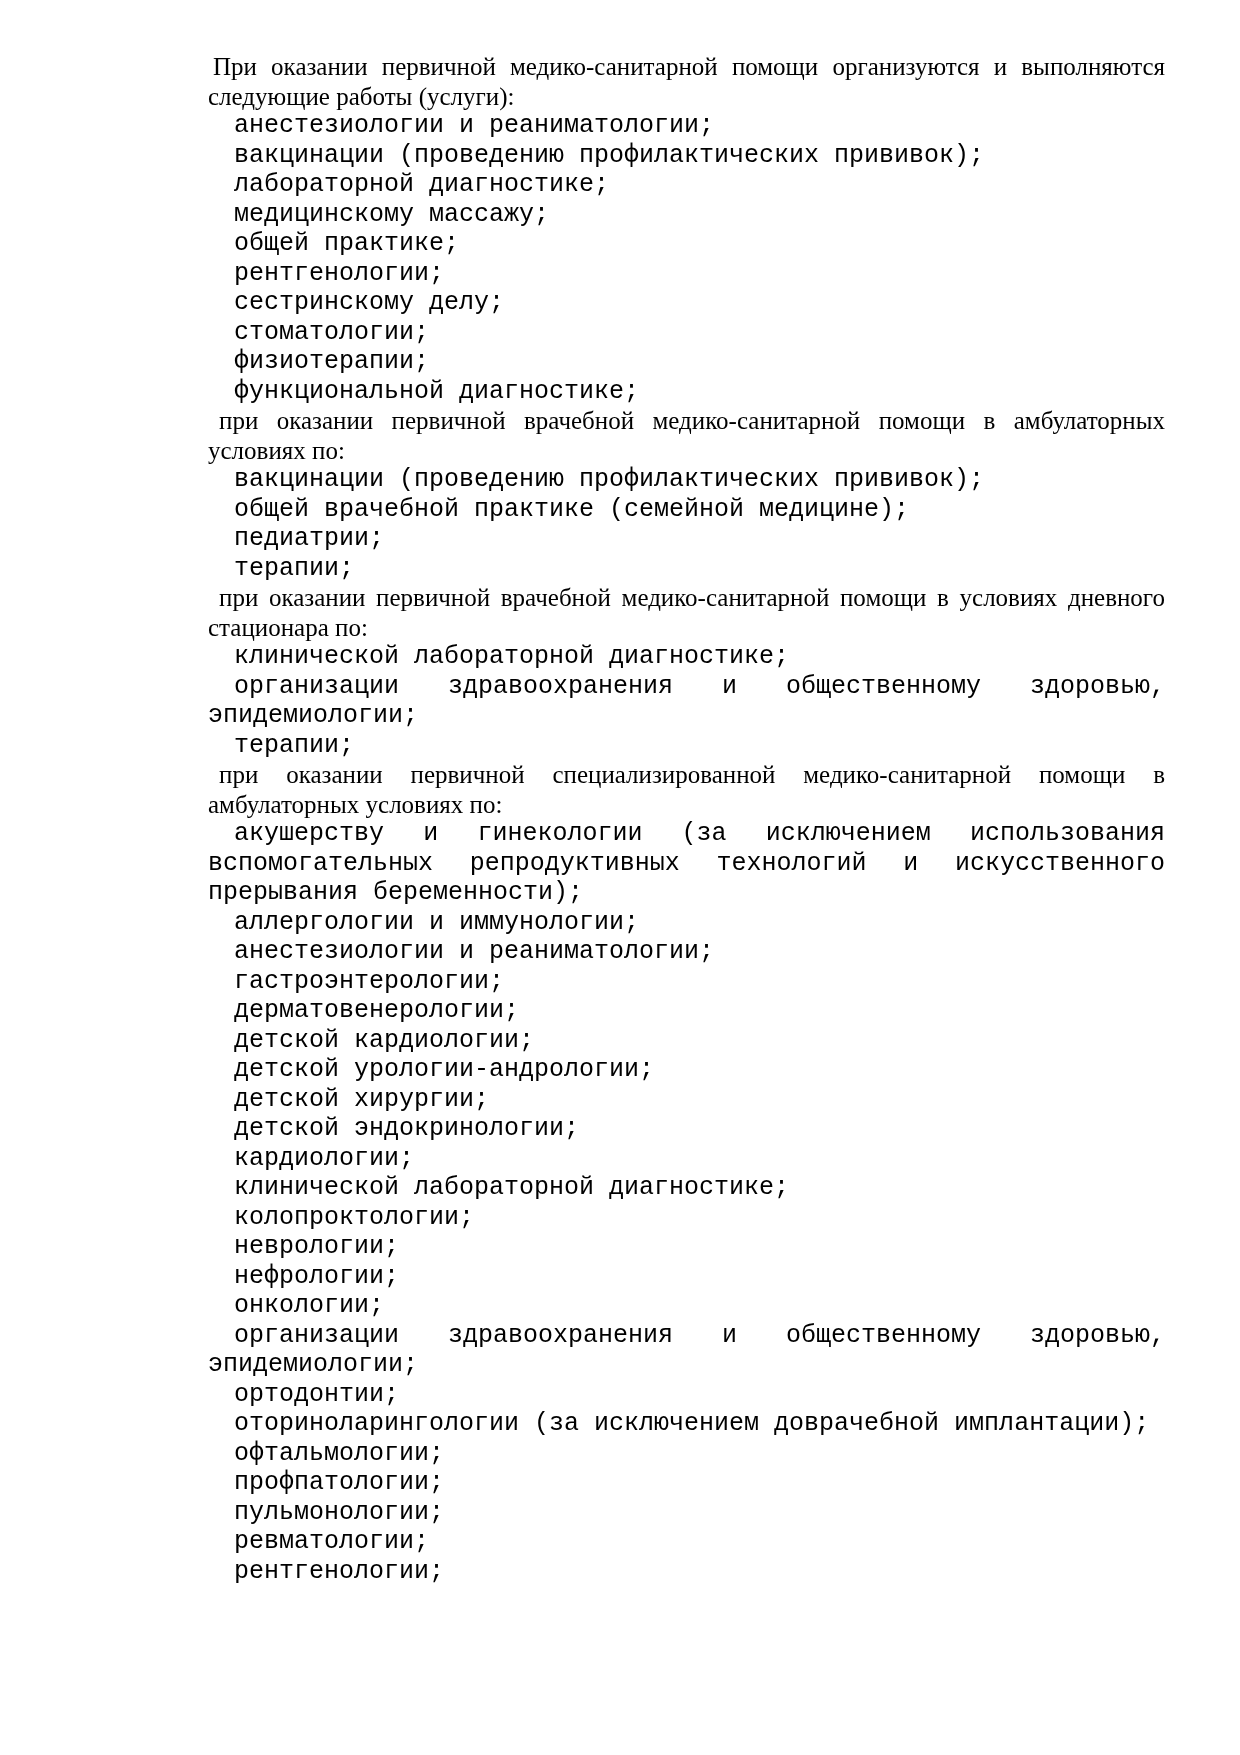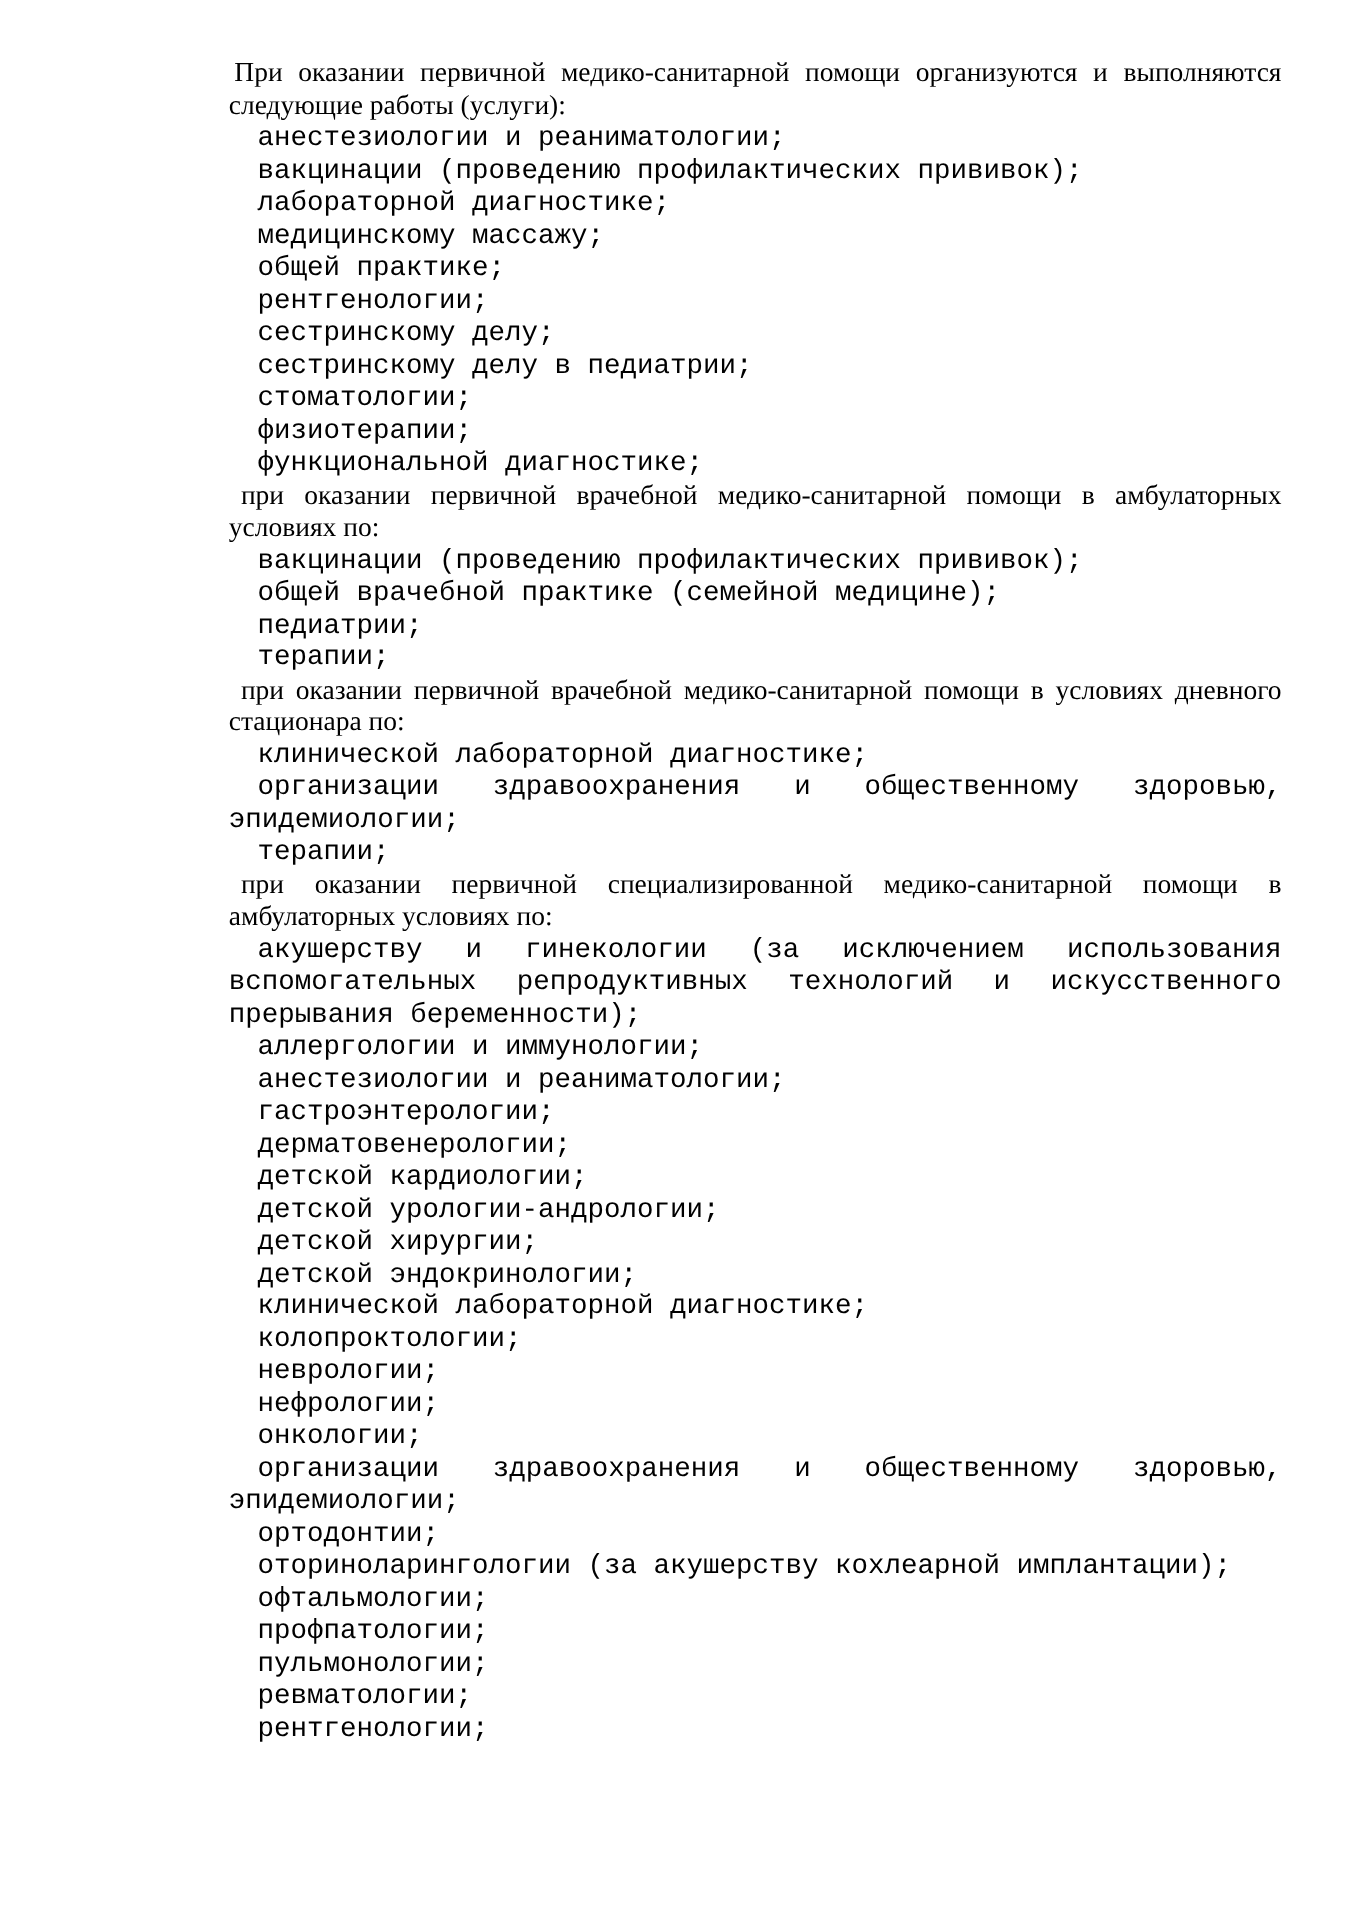--- a/index.html
+++ b/index.html
@@ -39,21 +39,20 @@
 <div class="page" style="background: rgb(255, 255, 255);">
   <main class="text-block" id="doc" style="color: rgb(0, 0, 0);">
       <p class="intro">При оказании первичной медико-санитарной помощи организуются и выполняются следующие работы (услуги):</p>
       <p class="item">анестезиологии и реаниматологии;</p>
       <p class="item">вакцинации (проведению профилактических прививок);</p>
       <p class="item">лабораторной диагностике;</p>
       <p class="item">медицинскому массажу;</p>
       <p class="item">общей практике;</p>
       <p class="item">рентгенологии;</p>
       <p class="item">сестринскому делу;</p>
-      <p class="item">сестринскому делу в педиатрии;</p>
       <p class="item">стоматологии;</p>
       <p class="item">физиотерапии;</p>
       <p class="item">функциональной диагностике;</p>
       <p class="section">при оказании первичной врачебной медико-санитарной помощи в амбулаторных условиях по:</p>
       <p class="item">вакцинации (проведению профилактических прививок);</p>
       <p class="item">общей врачебной практике (семейной медицине);</p>
       <p class="item">педиатрии;</p>
       <p class="item">терапии;</p>
       <p class="section">при оказании первичной врачебной медико-санитарной помощи в условиях дневного стационара по:</p>
       <p class="item">клинической лабораторной диагностике;</p>
@@ -62,27 +61,28 @@
       <p class="section">при оказании первичной специализированной медико-санитарной помощи в амбулаторных условиях по:</p>
       <p class="item">акушерству и гинекологии (за исключением использования вспомогательных репродуктивных технологий и искусственного прерывания беременности);</p>
       <p class="item">аллергологии и иммунологии;</p>
       <p class="item">анестезиологии и реаниматологии;</p>
       <p class="item">гастроэнтерологии;</p>
       <p class="item">дерматовенерологии;</p>
       <p class="item">детской кардиологии;</p>
       <p class="item">детской урологии-андрологии;</p>
       <p class="item">детской хирургии;</p>
       <p class="item">детской эндокринологии;</p>
+      <p class="item">кардиологии;</p>
       <p class="item">клинической лабораторной диагностике;</p>
       <p class="item">колопроктологии;</p>
       <p class="item">неврологии;</p>
       <p class="item">нефрологии;</p>
       <p class="item">онкологии;</p>
       <p class="item">организации здравоохранения и общественному здоровью, эпидемиологии;</p>
       <p class="item">ортодонтии;</p>
-      <p class="item">оториноларингологии (за акушерству кохлеарной имплантации);</p>
+      <p class="item">оториноларингологии (за исключением доврачебной имплантации);</p>
       <p class="item">офтальмологии;</p>
       <p class="item">профпатологии;</p>
       <p class="item">пульмонологии;</p>
       <p class="item">ревматологии;</p>
       <p class="item">рентгенологии;</p>
     </main>
 </div>
 
 </body></html>

